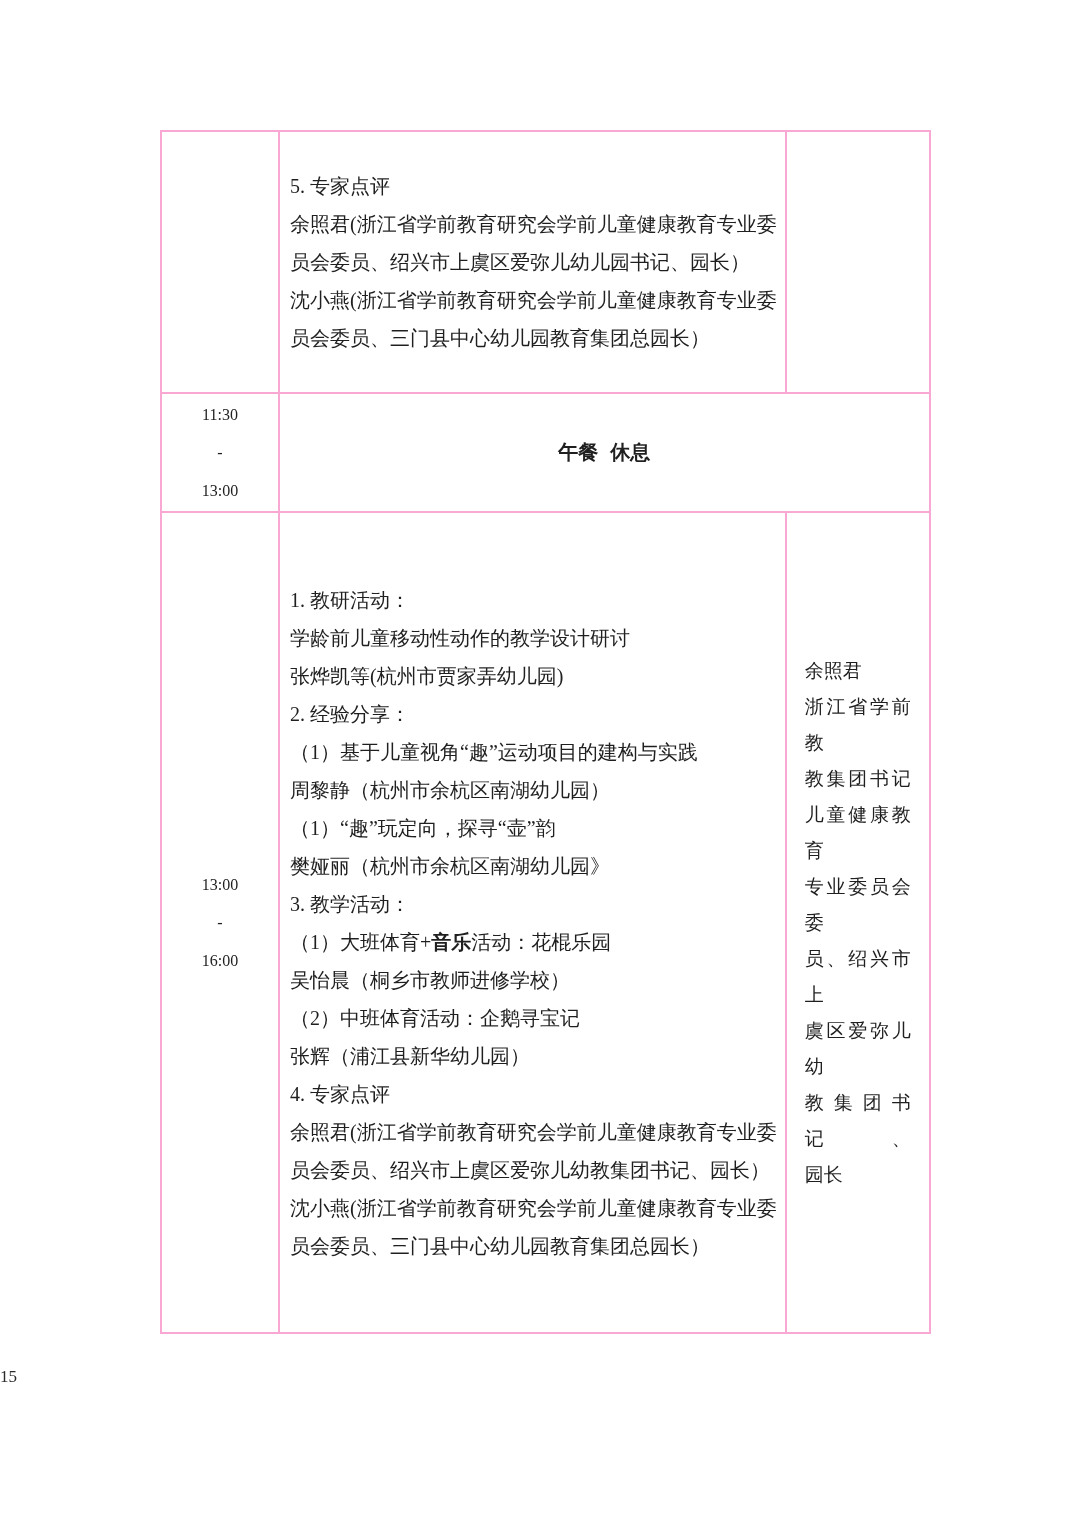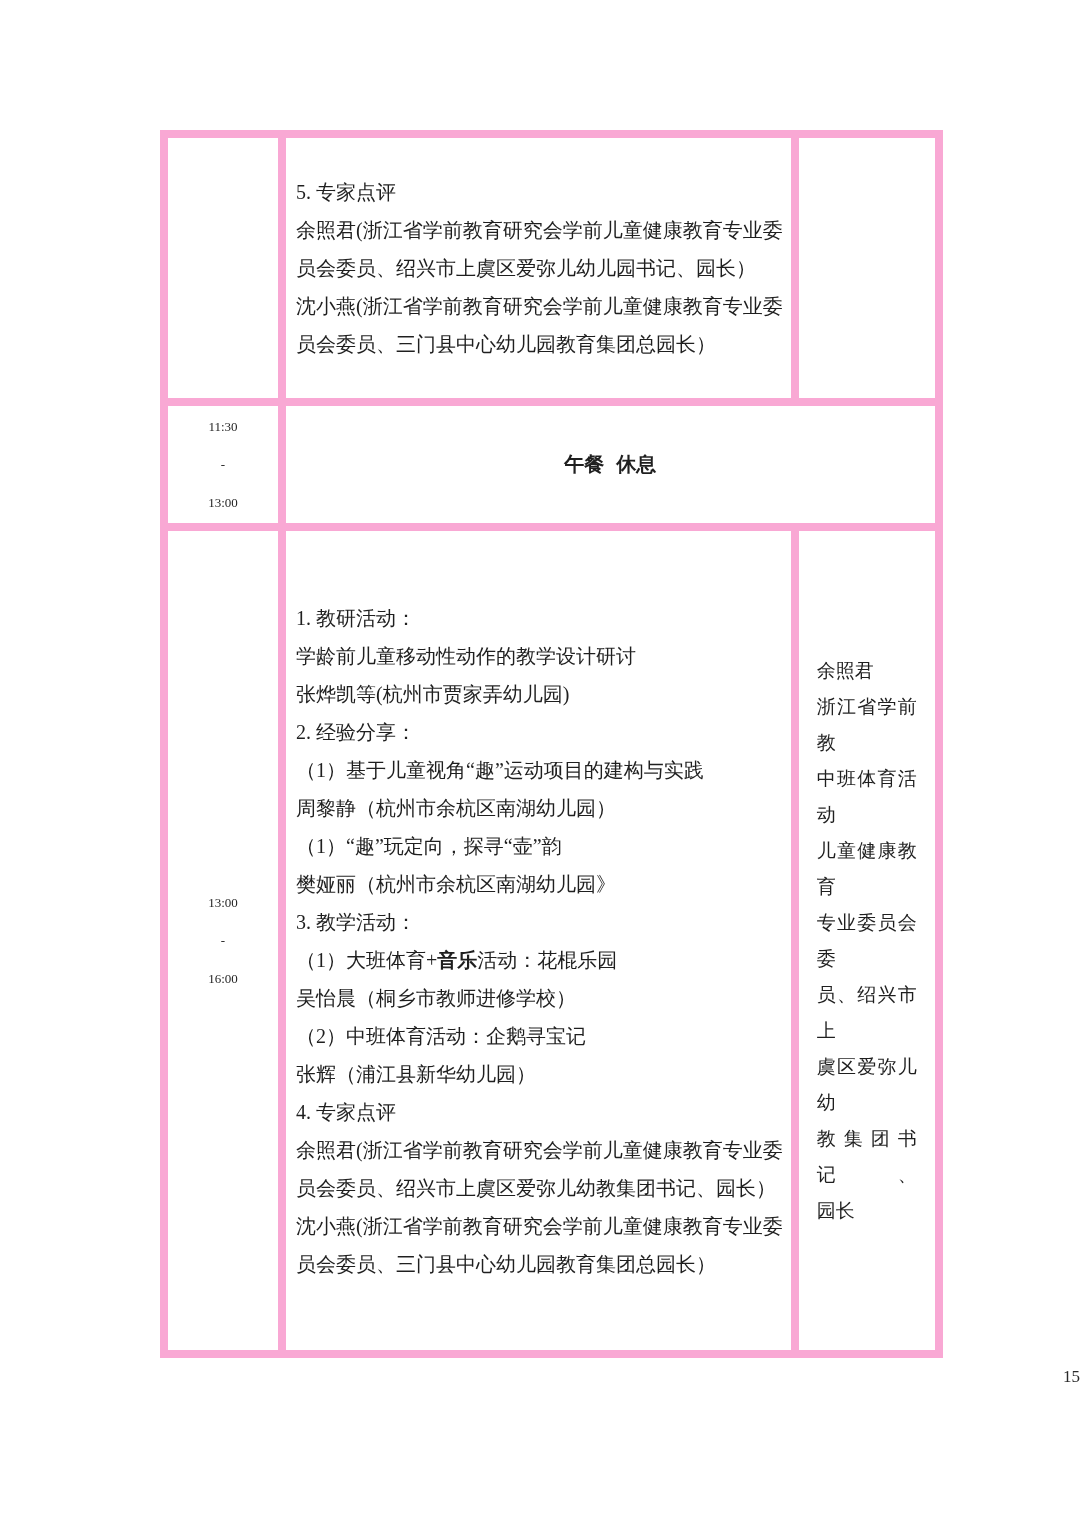--- a/index.html
+++ b/index.html
@@ -20,35 +20,35 @@
     background: #ffffff;
   }
   table.schedule {
     position: absolute;
     left: 160px;
     top: 130px;
     border-collapse: collapse;
     table-layout: fixed;
   }
   table.schedule td {
-    border: 8px solid #f9a8d4;
+    border: 2px solid #f9a8d4;
     vertical-align: middle;
     background: #ffffff;
   }
   .col-time  { width: 118px; }
   .col-main  { width: 500px; }
   .col-right { width: 144px; }
 
   tr.row-cont  td { height: 258px; }
   tr.row-lunch td { height: 115px; }
   tr.row-pm    td { height: 817px; font-family: Liberation Serif, serif; }
 
   td.time-cell {
     text-align: center;
-    font-size: 13px;
+    font-size: 16px;
     line-height: 38px;
   }
   td.content-cell {
     padding: 0 8px 0 10px;
     font-size: 20px;
     line-height: 38px;
     text-align: left;
   }
   .line { white-space: nowrap; }
   td.lunch-cell {
@@ -68,21 +68,21 @@
   }
   .expert-line-last {
     text-align: left;
   }
   .bold { font-weight: bold; }
   .page-number {
     position: absolute;
     left: 0;
     right: 0;
     top: 1367px;
-    text-align: right;
+    text-align: left;
     font-size: 17px;
     color: #2a2a2a;
   }
 </style>
 </head>
 <body>
 
 <div class="page">
 
   <table class="schedule">
@@ -140,21 +140,21 @@
         <div class="line">张辉（浦江县新华幼儿园）</div>
         <div class="line">4. 专家点评</div>
         <div class="line">余照君(浙江省学前教育研究会学前儿童健康教育专业委</div>
         <div class="line">员会委员、绍兴市上虞区爱弥儿幼教集团书记、园长）</div>
         <div class="line">沈小燕(浙江省学前教育研究会学前儿童健康教育专业委</div>
         <div class="line">员会委员、三门县中心幼儿园教育集团总园长）</div>
       </td>
       <td class="expert-cell">
         <div>余照君</div>
         <div class="expert-line">浙江省学前教</div>
-        <div class="expert-line">中班体育活动</div>
+        <div class="expert-line">教集团书记</div>
         <div class="expert-line">儿童健康教育</div>
         <div class="expert-line">专业委员会委</div>
         <div class="expert-line">员、绍兴市上</div>
         <div class="expert-line">虞区爱弥儿幼</div>
         <div class="expert-line">教集团书记、</div>
         <div class="expert-line-last">园长</div>
       </td>
     </tr>
   </tbody>
     </table>

